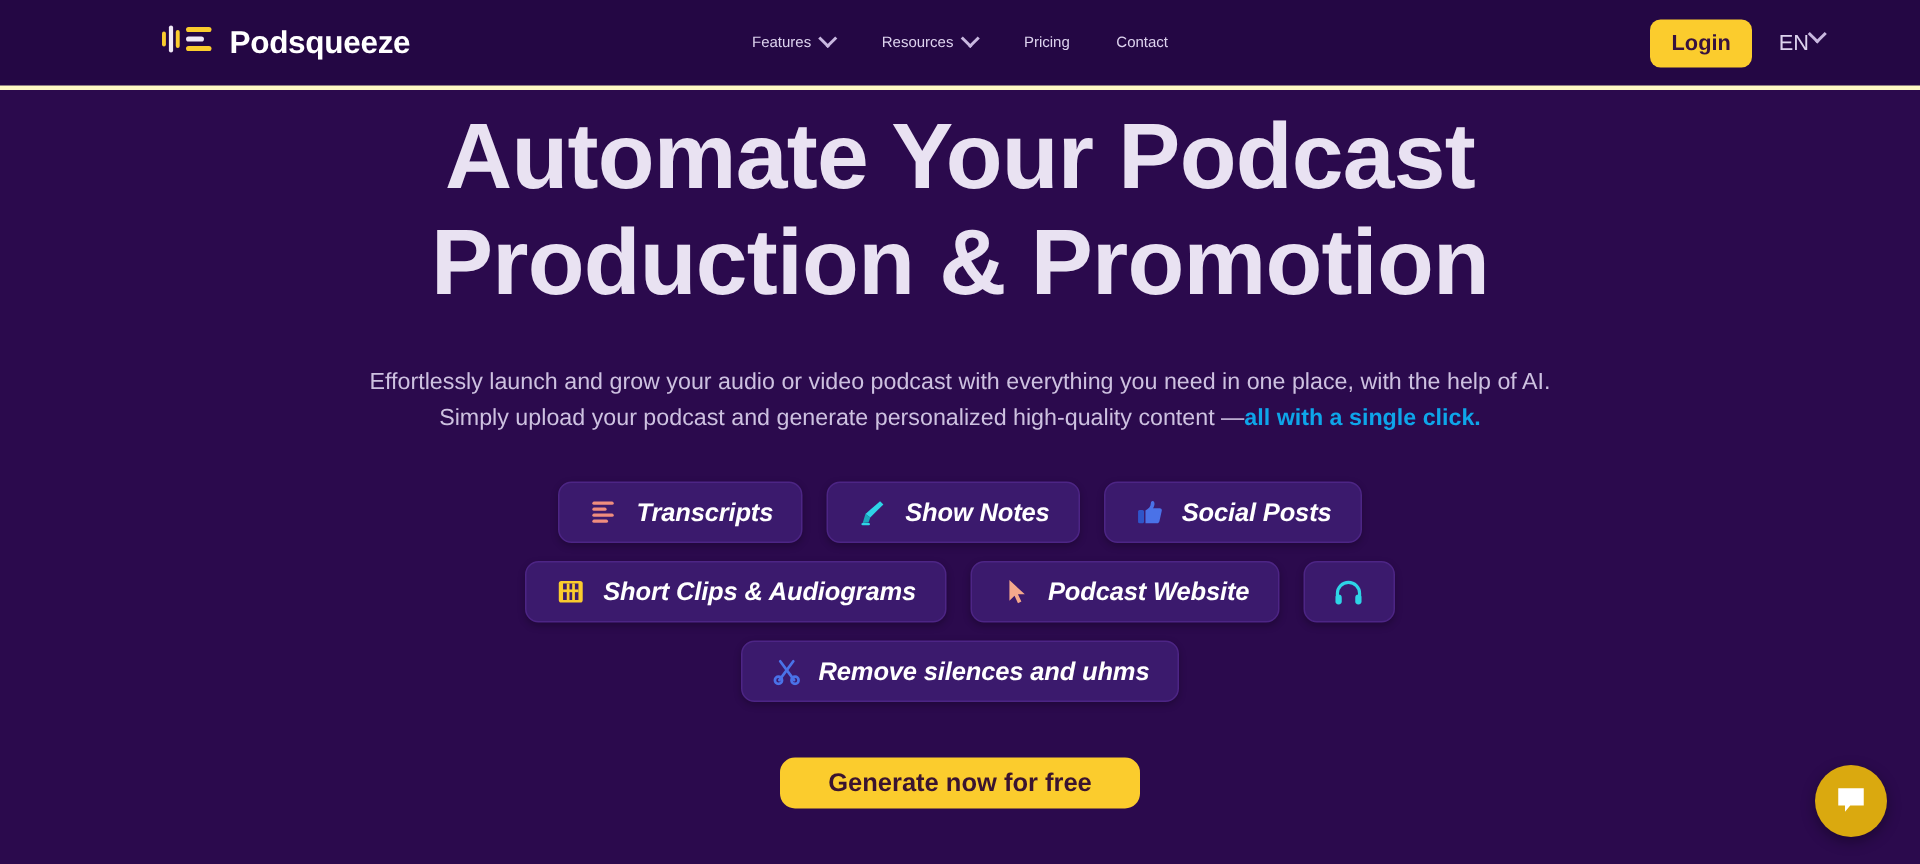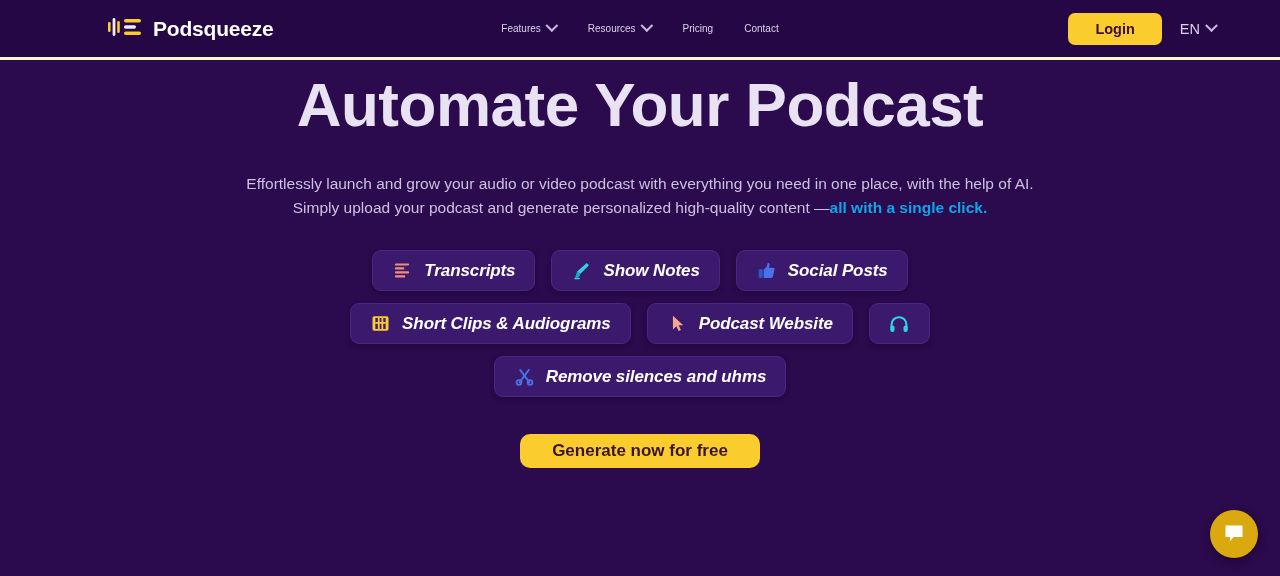--- a/index.html
+++ b/index.html
@@ -76,28 +76,27 @@
     align-items: center;
     gap: 18px;
   }
   .login-btn {
     background: #fbcc2d;
     color: #37123f;
     font-size: 14.5px;
     font-weight: bold;
     border: none;
     border-radius: 7px;
-    padding: 8px 27px;
+    padding: 8px 14px;
     cursor: pointer;
     font-family: "Liberation Sans", sans-serif;
   }
   .lang-switch {
     display: flex;
-    align-items: center;
-    gap: 7px;
+    gap: 1px;
     font-size: 14.5px;
     color: #ddd3ee;
     cursor: pointer;
   }
 
   
   .hero {
     position: absolute;
     top: 60px; left: 0;
     width: 1280px;
@@ -245,20 +244,21 @@
       <span>EN</span>
       <span class="chev"></span>
     </div>
   </div>
 </header>
 
 <main class="hero">
 
   <h1 class="hero-title">
     <span class="ln">Automate Your Podcast</span>
+    <span class="ln">Production &amp; Promotion</span>
   </h1>
 
   <p class="hero-sub">
     <span>Effortlessly launch and grow your audio or video podcast with everything you need in one place, with the help of AI.</span><br>
     <span>Simply upload your podcast and generate personalized high-quality content —</span><span class="accent">all with a single click.</span>
   </p>
 
   <div class="pill-rows">
 
     <div class="pill-row">

